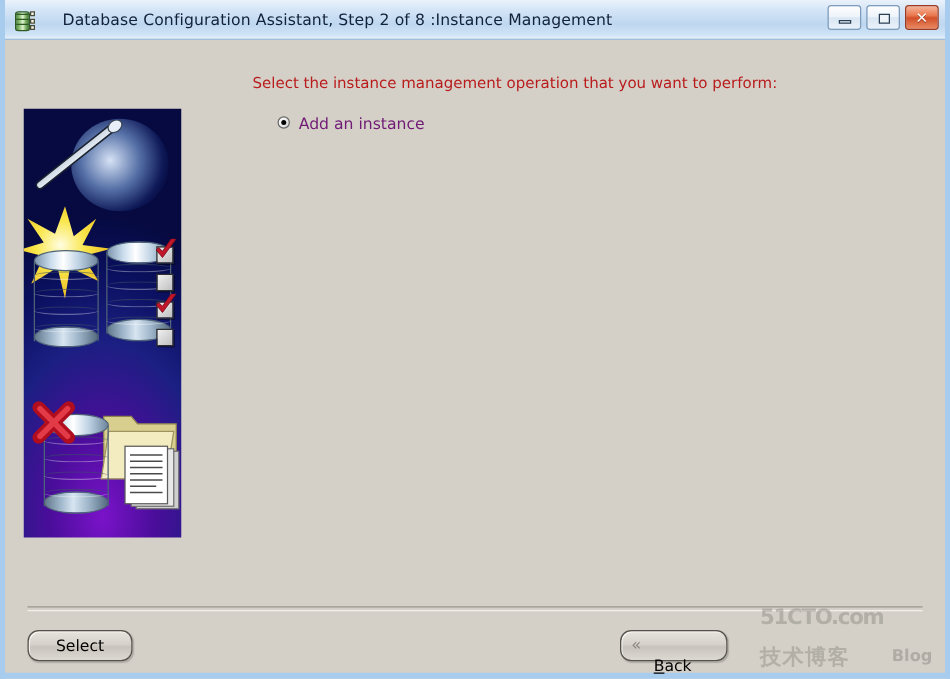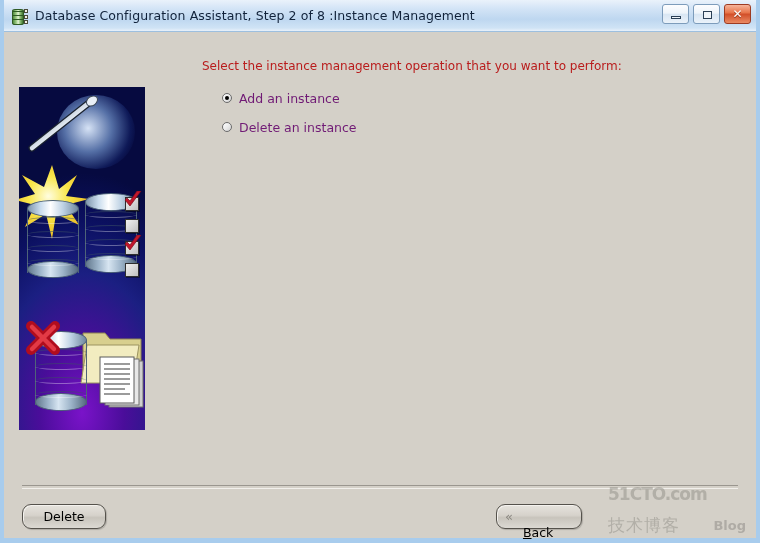--- a/index.html
+++ b/index.html
@@ -33,20 +33,21 @@
   .titlebar {
     position: relative;
     height: 32px;
     flex: 0 0 32px;
     background: linear-gradient(to bottom, #eaf2fb 0%, #d3e4f6 28%, #bed7f0 62%, #cfe3f5 90%, #e8f1fa 100%);
     border-bottom: 1px solid #9dbfdf;
     display: flex;
     align-items: center;
     padding-left: 7px;
     box-sizing: border-box;
+    gap: 15px;
   }
   .win-icon {
     width: 18px;
     height: 18px;
     position: relative;
     margin-right: 6px;
     flex: 0 0 18px;
   }
   .win-icon .cyl {
     position: absolute;
@@ -377,21 +378,21 @@
     font-size: 17px;
     font-weight: bold;
     color: rgba(150,147,141,0.55);
     letter-spacing: -1px;
     font-family: "DejaVu Sans", "Liberation Sans", sans-serif;
   }
   .wm-cn {
     position: absolute;
     left: 6px; top: 30px;
     font-size: 17px;
-    font-weight: normal;
+    font-weight: bold;
     color: rgba(150,147,141,0.55);
     letter-spacing: 1px;
     font-family: "DejaVu Sans", "Liberation Sans", sans-serif;
   }
   .wm-blog {
     position: absolute;
     right: 4px; top: 34px;
     font-size: 13px;
     font-weight: bold;
     color: rgba(150,147,141,0.6);
@@ -526,31 +527,27 @@
       </svg>
     </div>
 
     <div class="panel-text">Select the instance management operation that you want to perform:</div>
 
     <div class="radio-group">
       <div class="radio-row">
         <span class="radio checked"></span>
         <span class="radio-label">Add an instance</span>
       </div>
-      <div class="radio-row">
-        <span class="radio"></span>
-        <span class="radio-label">Delete an instance</span>
-      </div>
     </div>
 
     <div class="separator"></div>
 
     <div class="footer">
       <div class="btn" id="cancel-btn">
-        <span>Delete</span>
+        <span>Select</span>
       </div>
 
       <div class="btn" id="back-btn">
         <span class="chev">«</span>
         <span class="label"><span class="u">B</span>ack</span>
       </div>
 
     </div>
 
     <div class="watermark">

